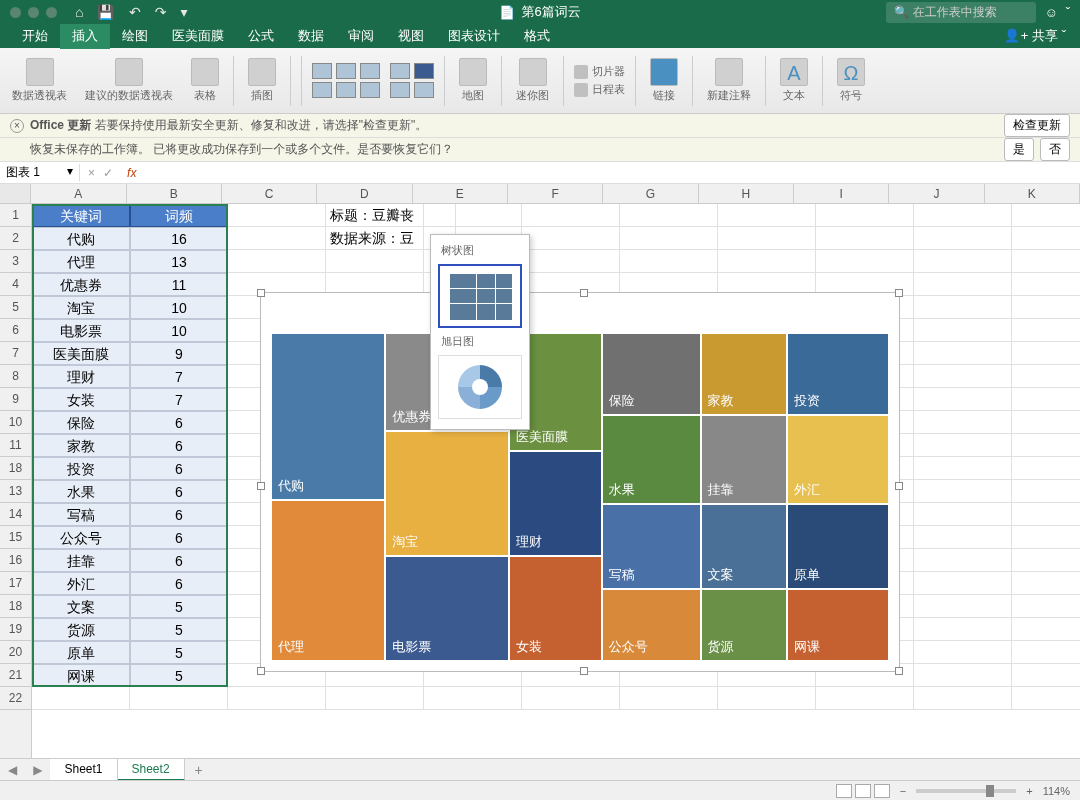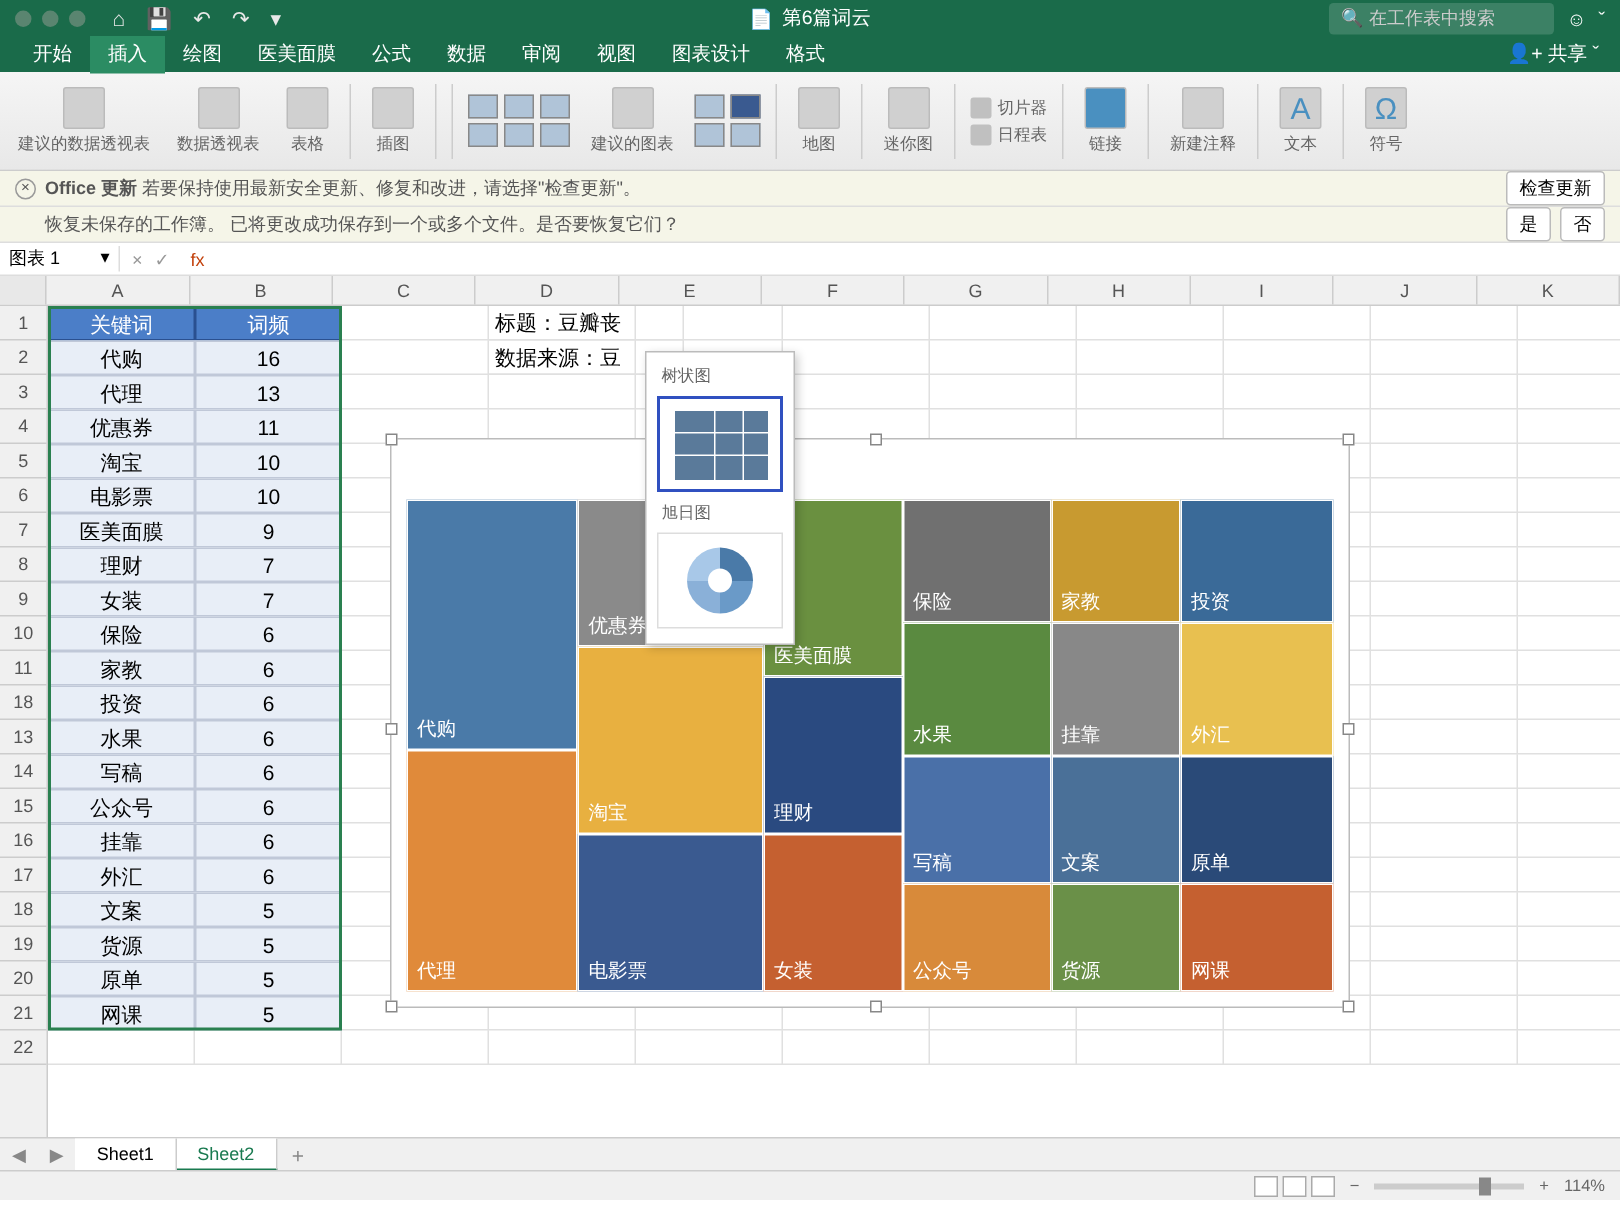--- a/index.html
+++ b/index.html
@@ -28,21 +28,21 @@
 .chart-row { display: flex; gap: 4px; }
 .chart-row .ci { width: 20px; height: 16px; background: #b0c4d8; border: 1px solid #888; }
 
 .msgbar { height: 24px; background: #f5f5e8; border-bottom: 1px solid #ddd; display: flex; align-items: center; padding: 0 10px; font-size: 12px; color: #555; }
 .msgbar .close { width: 14px; height: 14px; border: 1px solid #999; border-radius: 50%; text-align: center; line-height: 12px; margin-right: 6px; font-size: 10px; }
 .msgbar-btn { margin-left: auto; background: #fff; border: 1px solid #bbb; padding: 2px 8px; border-radius: 3px; font-size: 12px; }
 
 .namebox-row { height: 22px; border-bottom: 1px solid #ddd; display: flex; align-items: center; font-size: 12px; }
 .namebox { width: 80px; border-right: 1px solid #ddd; padding: 0 6px; display: flex; justify-content: space-between; }
 .fx-icons { padding: 0 8px; color: #999; display: flex; gap: 8px; }
-.fx-label { color: #c2410c; padding-left: 6px; }
+.fx-label { color: #c2410c; font-style: italic; padding-left: 6px; }
 
 .sheet-area { position: relative; height: 616px; }
 .col-headers { position: absolute; top: 0; left: 0; right: 0; height: 20px; display: flex; background: #f0f0f0; border-bottom: 1px solid #ccc; font-size: 12px; }
 .corner { width: 32px; border-right: 1px solid #ccc; background: #e8e8e8; }
 .col-h { border-right: 1px solid #ccc; text-align: center; line-height: 20px; color: #555; }
 .row-headers { position: absolute; top: 20px; left: 0; width: 32px; bottom: 0; background: #f0f0f0; border-right: 1px solid #ccc; }
 .row-h { height: 23px; border-bottom: 1px solid #ccc; text-align: center; line-height: 23px; font-size: 12px; color: #555; }
 .cells { position: absolute; top: 20px; left: 32px; right: 0; bottom: 0; }
 .cell { position: absolute; height: 23px; border-right: 1px solid #e0e0e0; border-bottom: 1px solid #e0e0e0; line-height: 23px; text-align: center; font-size: 14px; }
 .cell.hdr { background: #4b7ec8; color: #fff; border: 1px solid #2a5090; }
@@ -114,25 +114,25 @@
     <div class="tab">审阅</div>
     <div class="tab">视图</div>
     <div class="tab">图表设计</div>
     <div class="tab">格式</div>
     <div class="share">👤+ 共享 ˇ</div>
   </div>
 
 <div class="ribbon">
   <div class="ribbon-group">
       <div class="ribbon-big-icon"></div>
+      <span>数据透视表</span>
+    </div>
+  <div class="ribbon-group">
+      <div class="ribbon-big-icon"></div>
       <span>建议的数据透视表</span>
-    </div>
-  <div class="ribbon-group">
-      <div class="ribbon-big-icon"></div>
-      <span>数据透视表</span>
     </div>
   <div class="ribbon-group">
       <div class="ribbon-big-icon"></div>
       <span>表格</span>
     </div>
   <div class="ribbon-sep"></div>
   <div class="ribbon-group">
       <div class="ribbon-big-icon"></div>
       <span>插图</span>
     </div>
@@ -143,24 +143,20 @@
         <span class="ci"></span>
         <span class="ci"></span>
         <span class="ci"></span>
       </div>
     <div class="chart-row">
         <span class="ci"></span>
         <span class="ci"></span>
         <span class="ci"></span>
       </div>
   </div>
-  <div class="ribbon-group">
-      <div class="ribbon-big-icon"></div>
-      <span>建议的图表</span>
-    </div>
   <div class="ribbon-stack">
     <div class="chart-row">
         <span class="ci"></span>
         <span class="ci" style="background:#3a5a90"></span>
       </div>
     <div class="chart-row">
         <span class="ci"></span>
         <span class="ci"></span>
       </div>
   </div>

